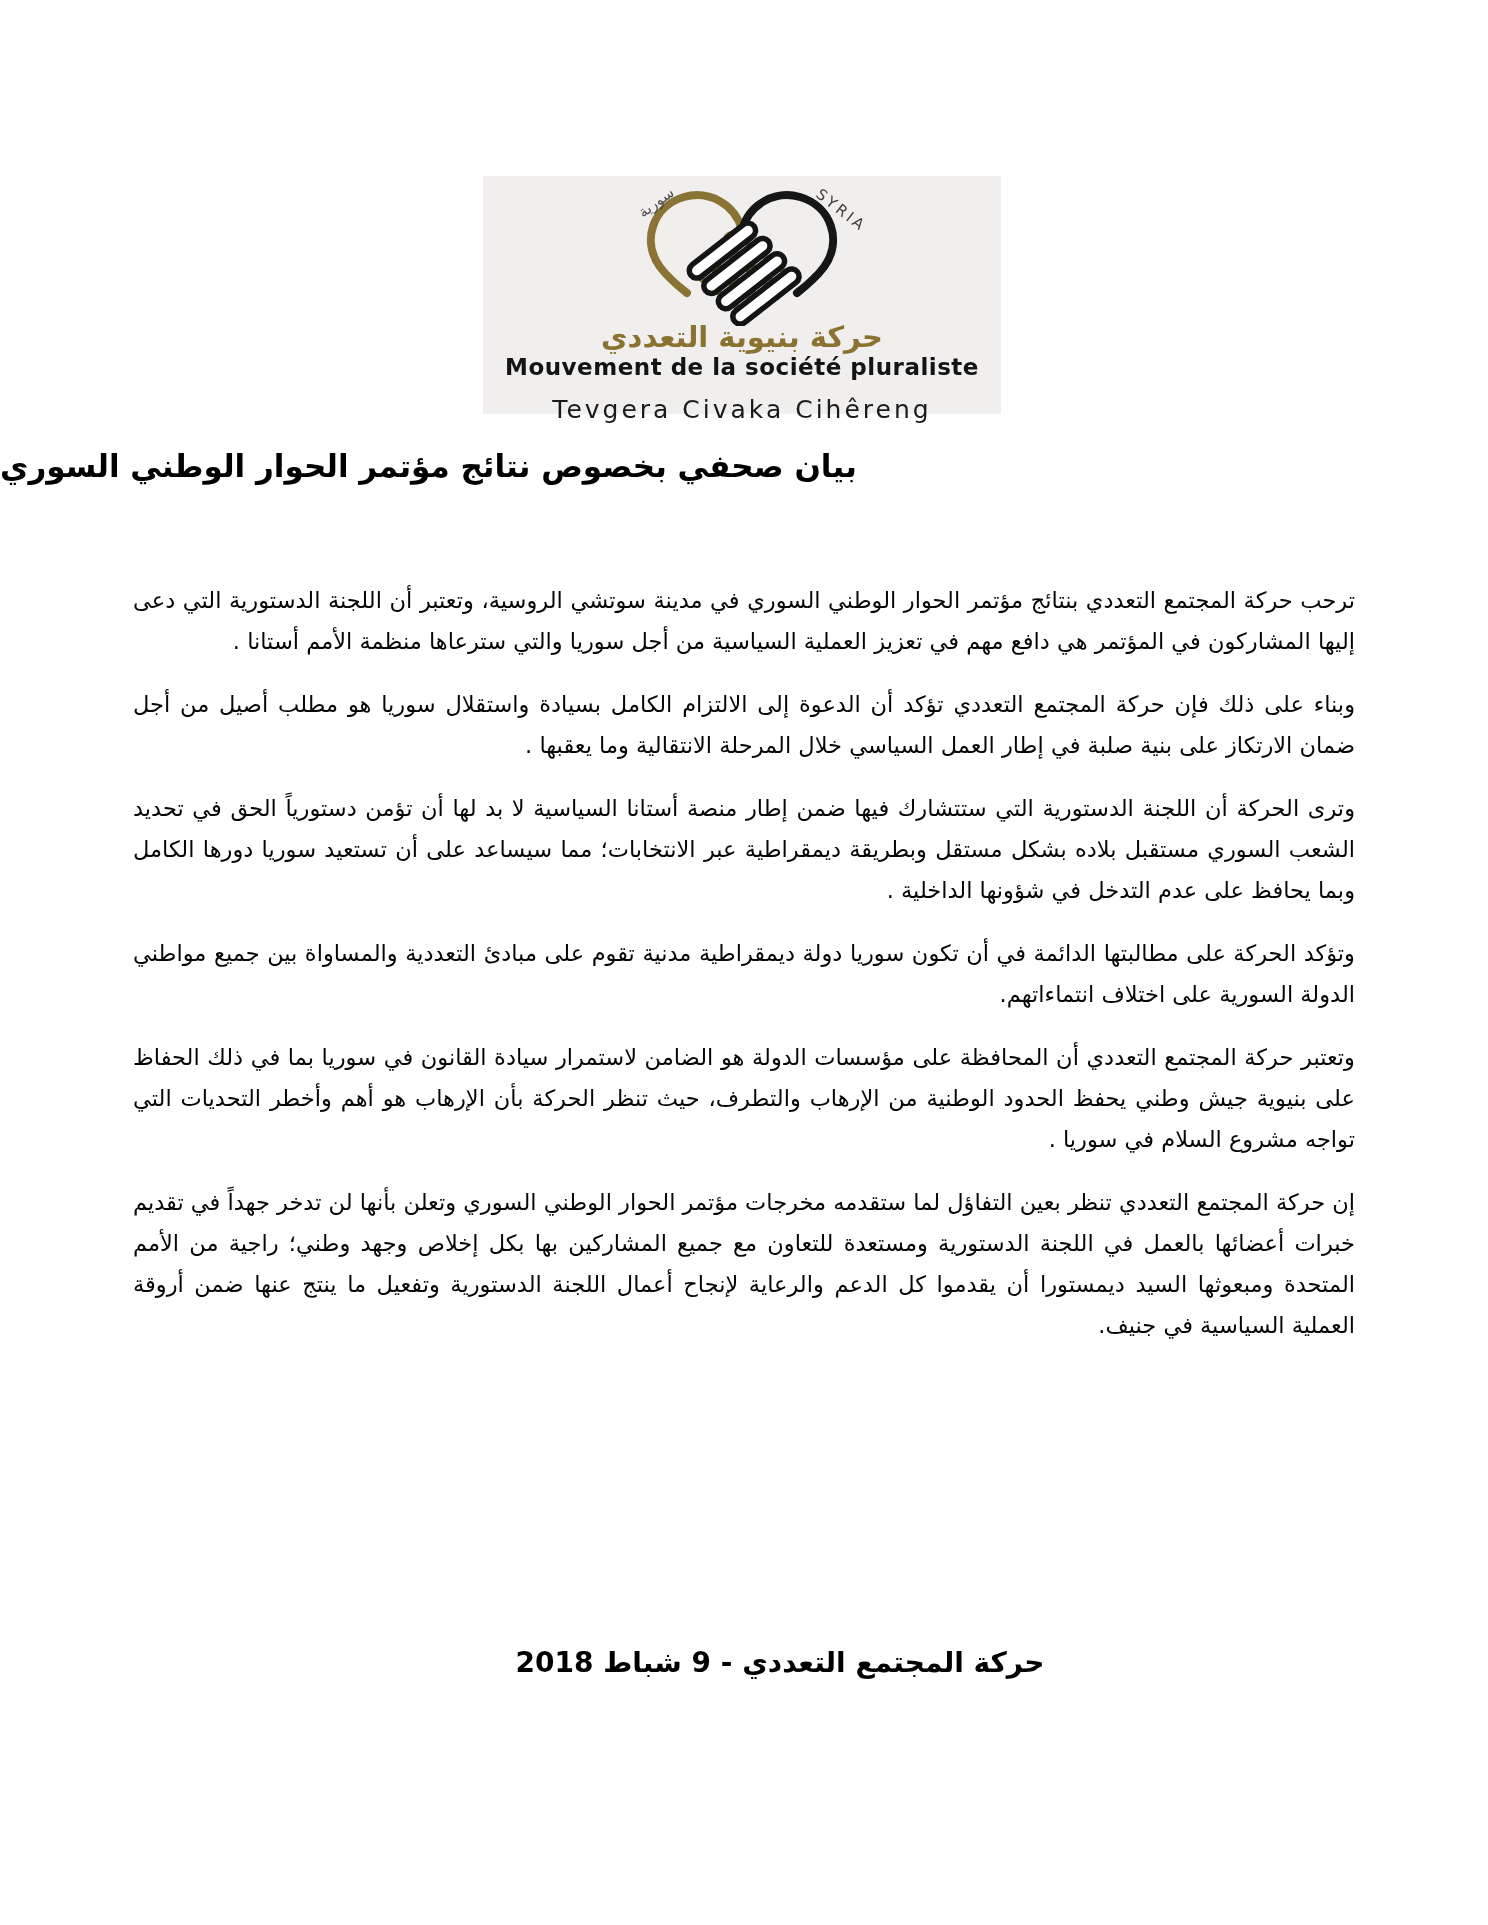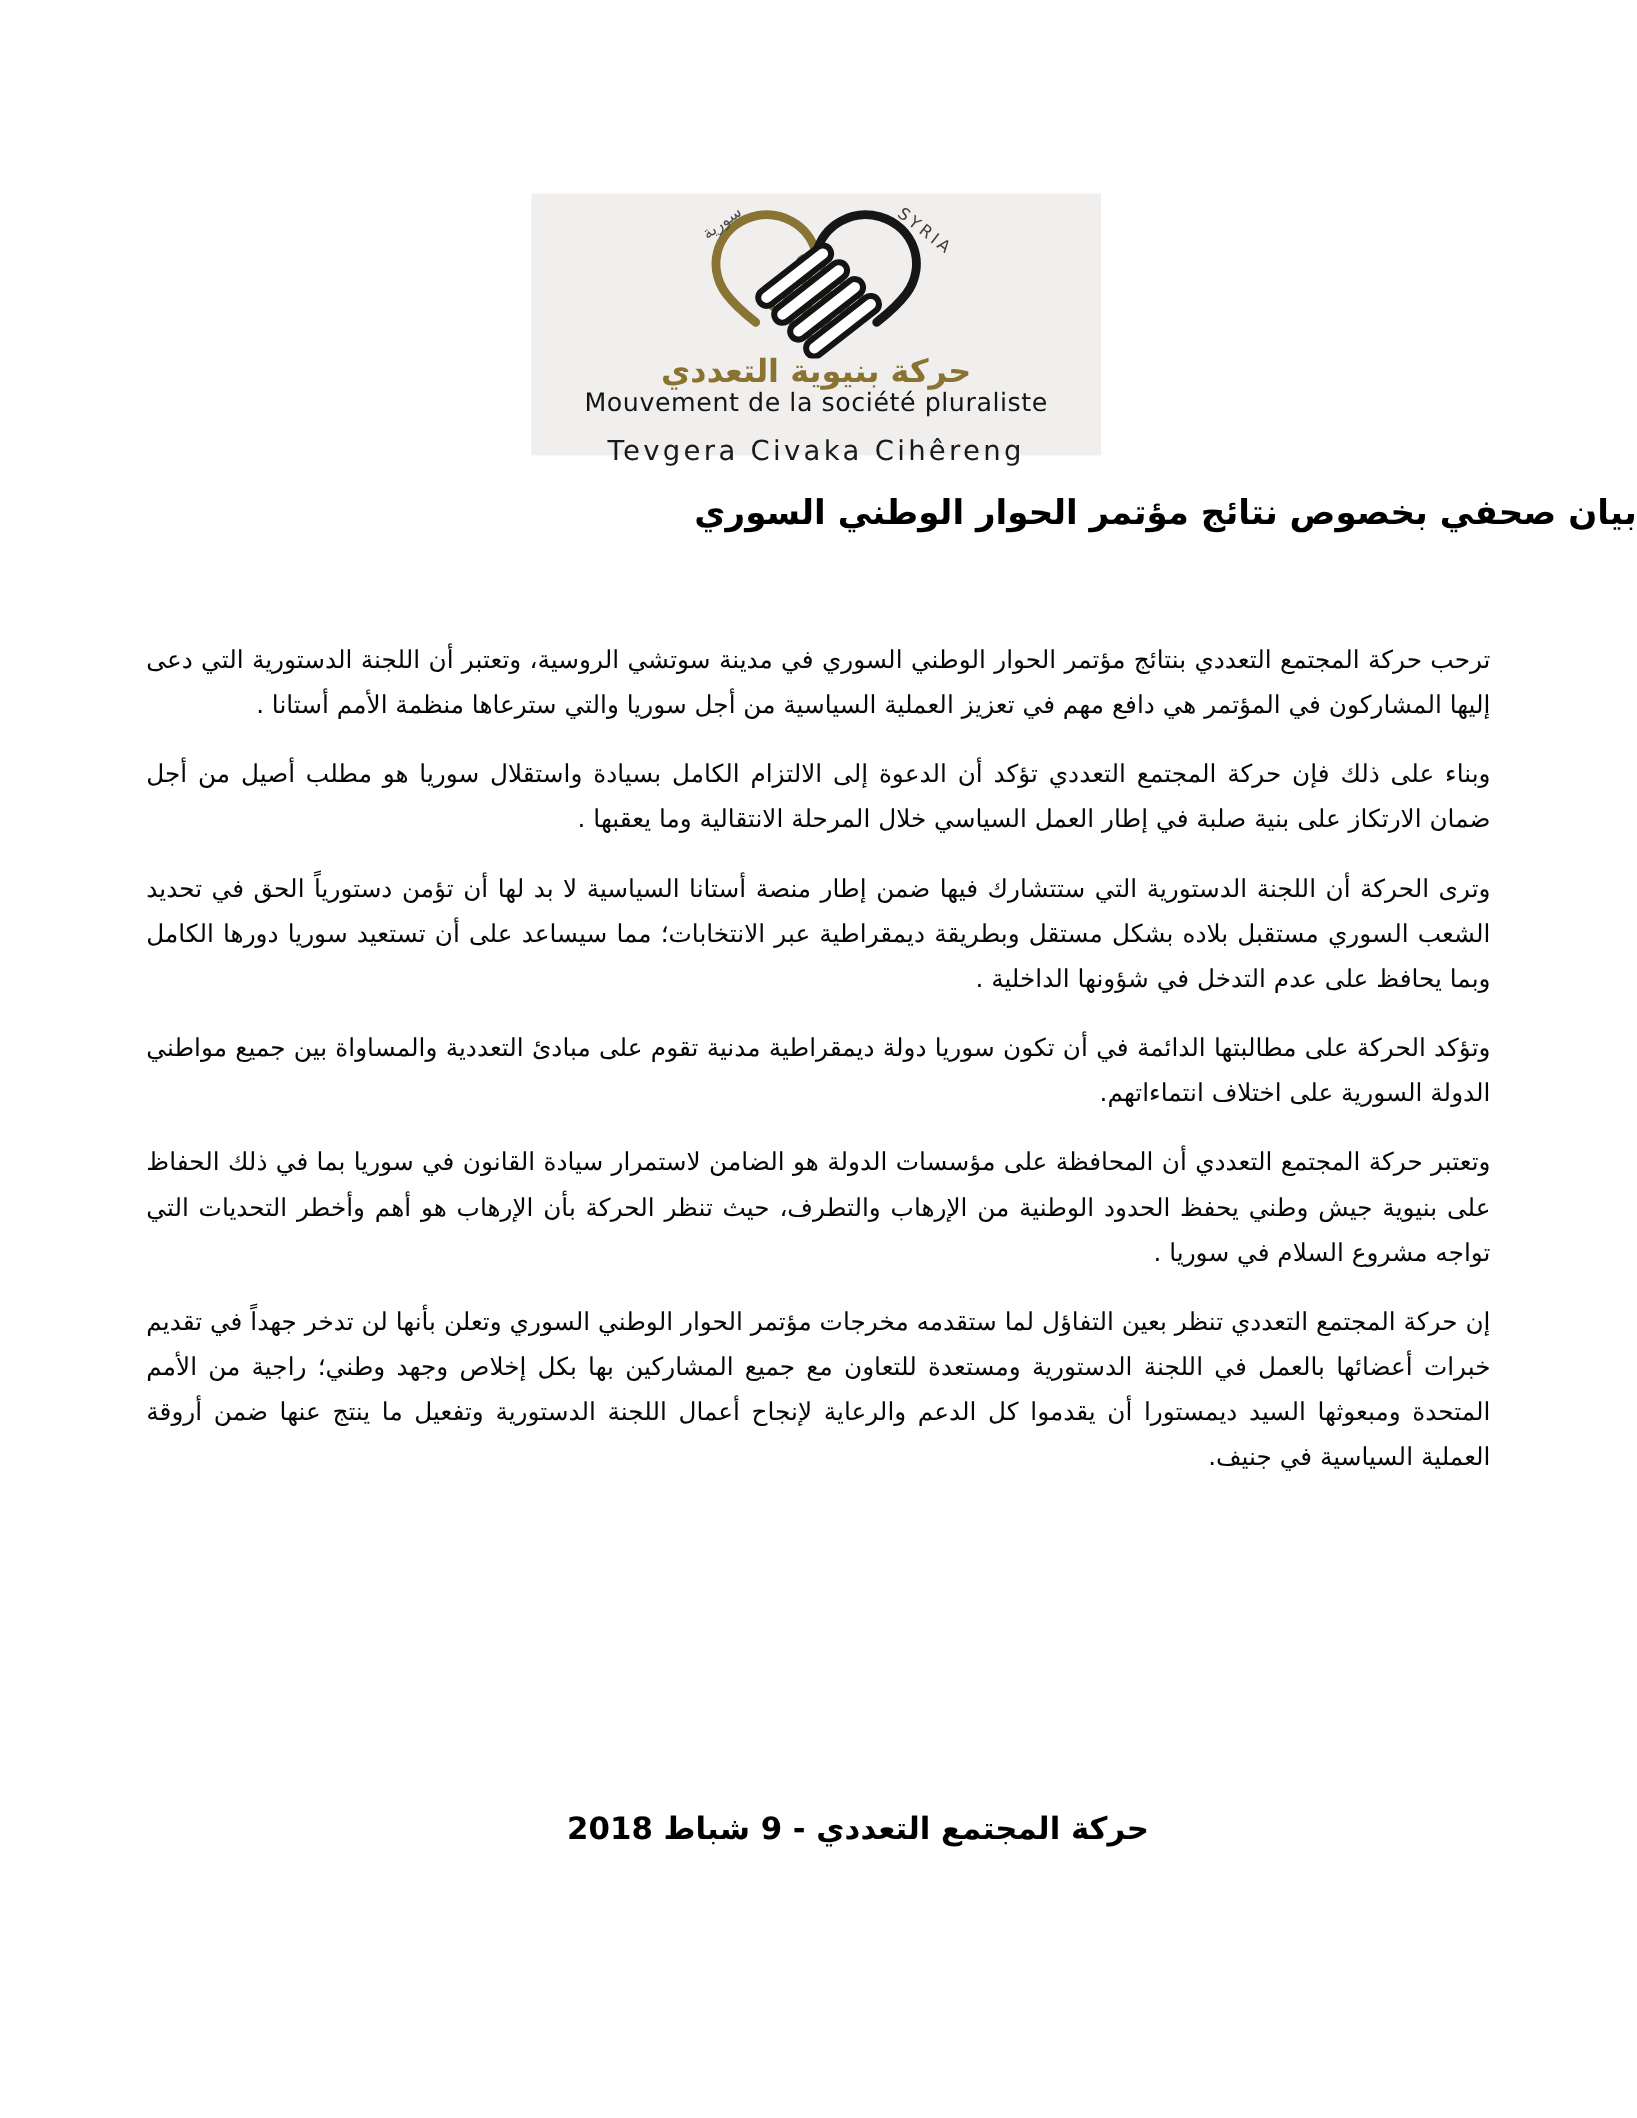--- a/index.html
+++ b/index.html
@@ -31,42 +31,42 @@
     font-weight: bold;
     letter-spacing: 2px;
     line-height: 1.05;
     margin-top: -4px;
     direction: rtl;
     white-space: nowrap;
   }
   .brand-fr {
     color: #141414;
     font-size: 23px;
-    font-weight: normal;
+    font-weight: bold;
     letter-spacing: 0.5px;
     line-height: 1.1;
     margin-top: 3px;
     white-space: nowrap;
   }
   .brand-ku {
     color: #1a1a1a;
     font-size: 25px;
     font-weight: 400;
     letter-spacing: 3px;
     line-height: 1.1;
     margin-top: 15px;
     white-space: nowrap;
   }
   
   .doc-title {
     position: absolute;
     top: 446px;
     left: 0;
     width: 100%;
-    text-align: right;
+    text-align: left;
     direction: rtl;
     font-size: 31px;
     font-weight: bold;
     line-height: 1.3;
   }
   
   .body-text {
     position: absolute;
     top: 580px;
     right: 133px;

